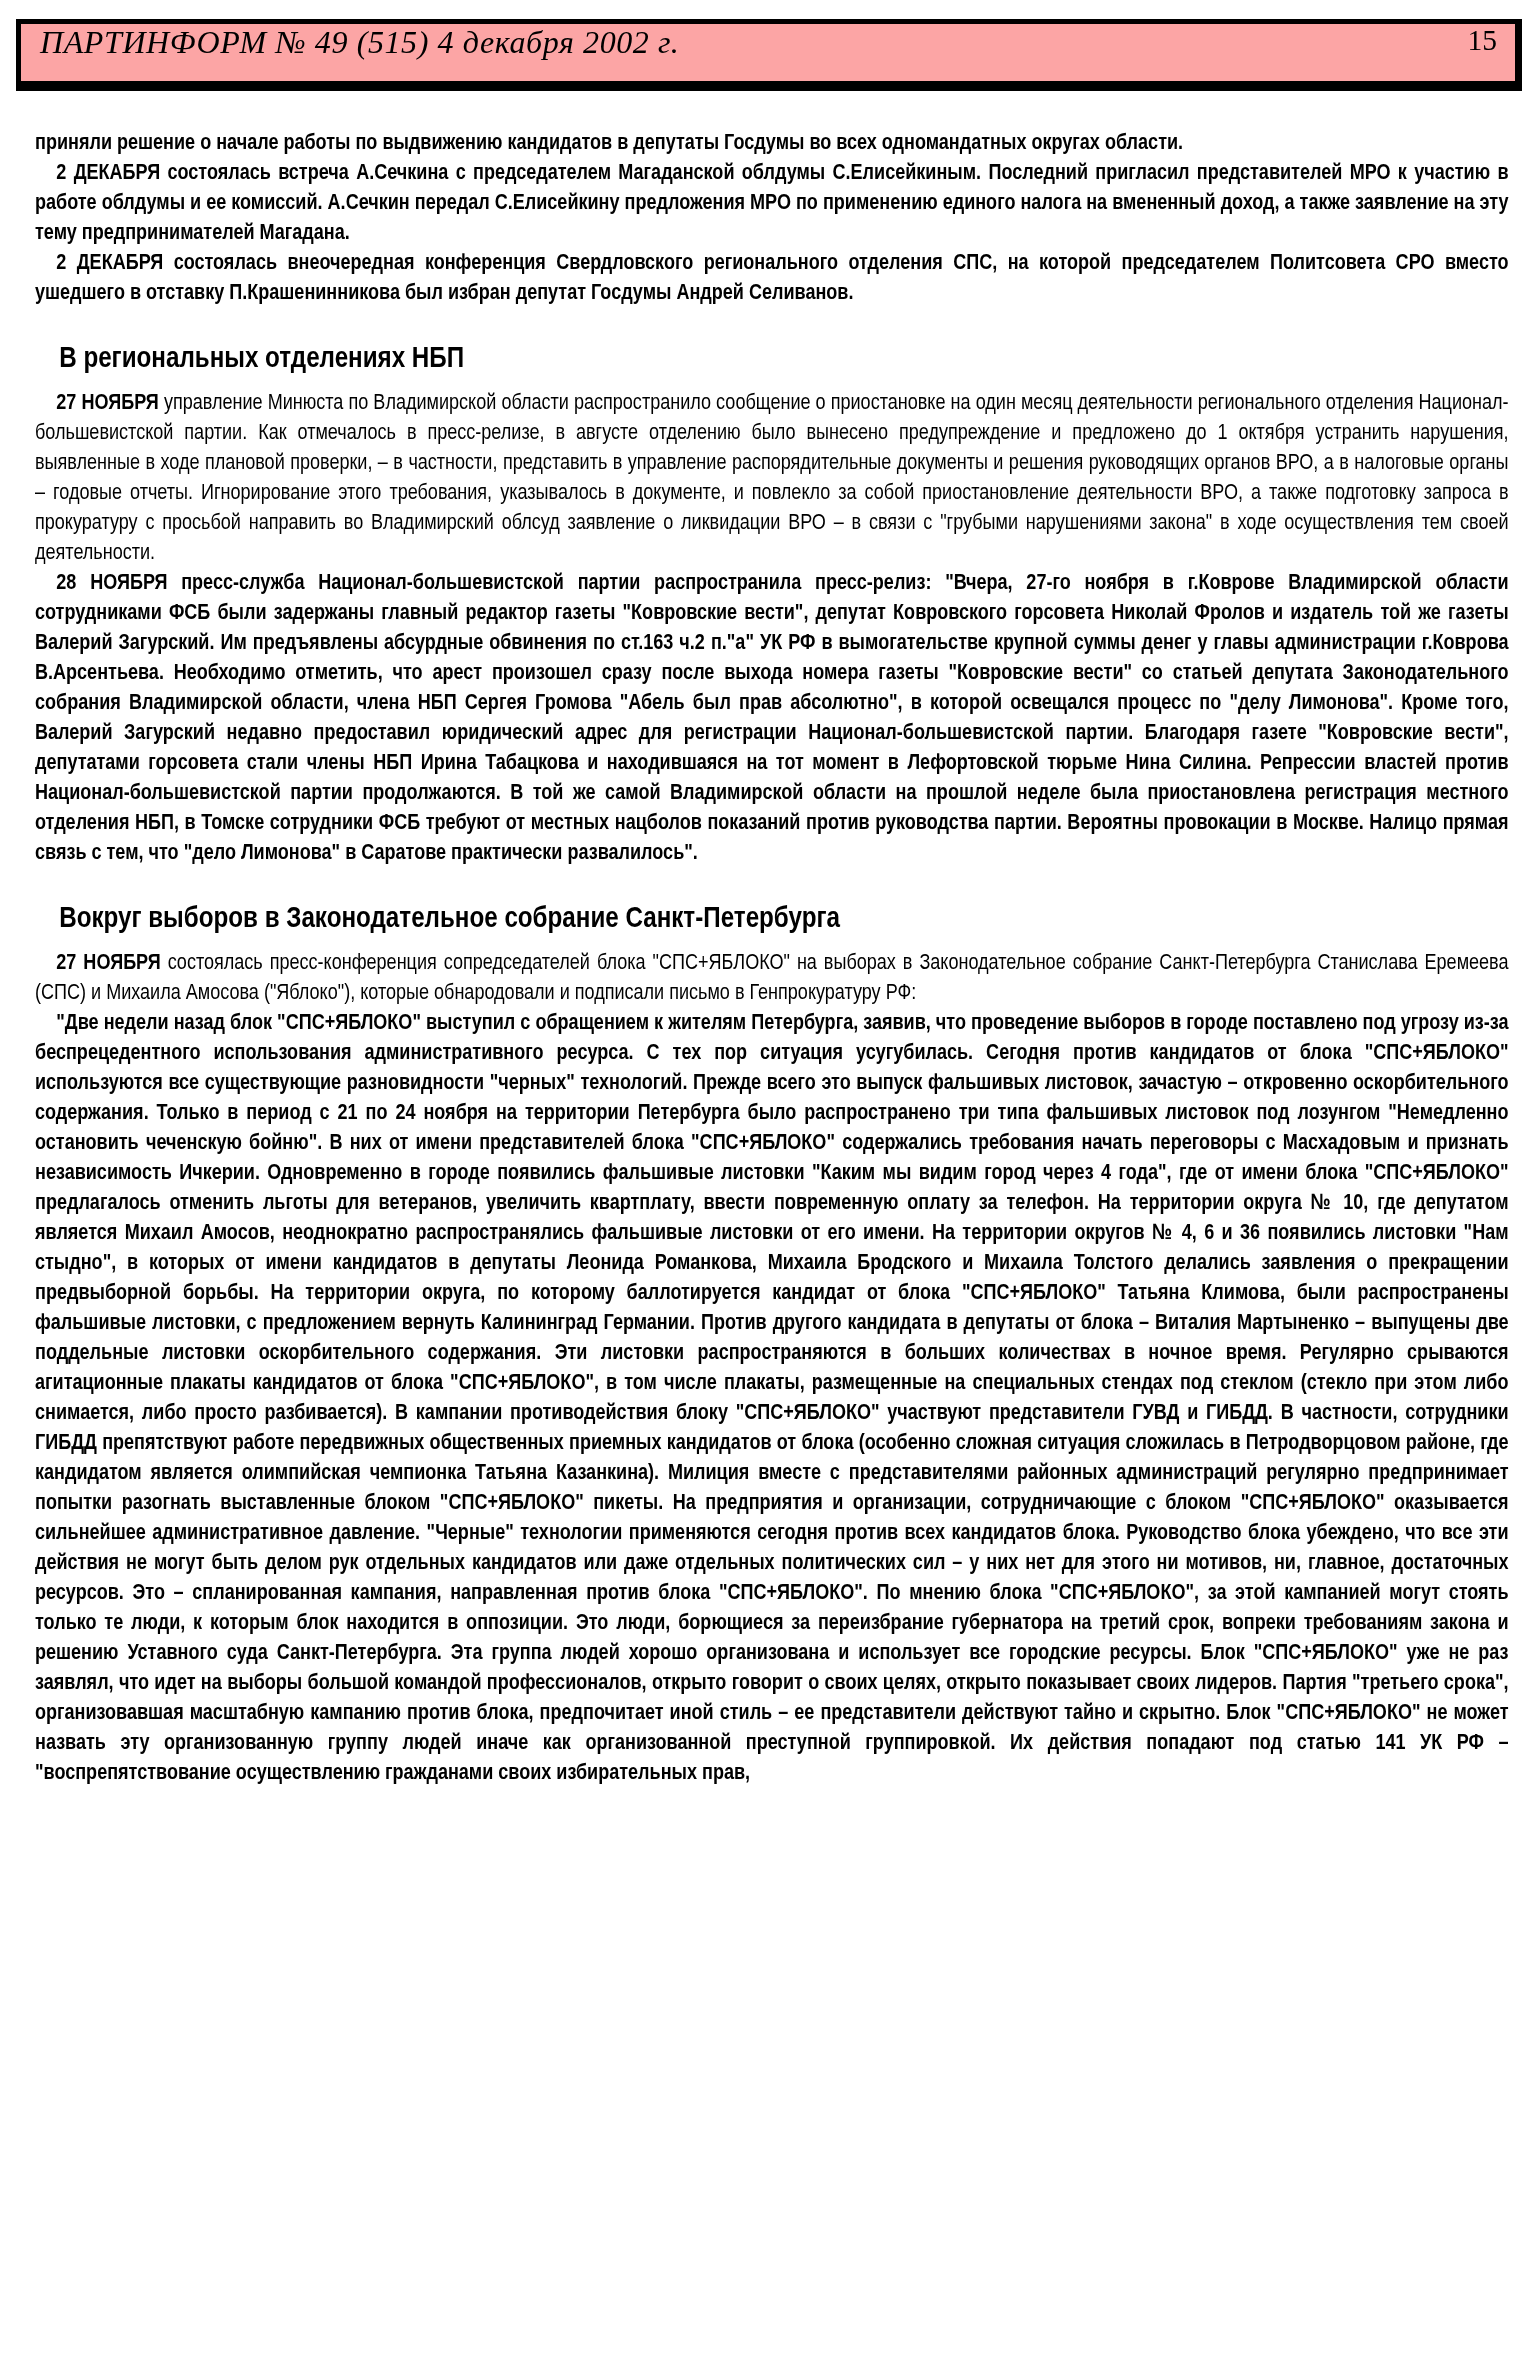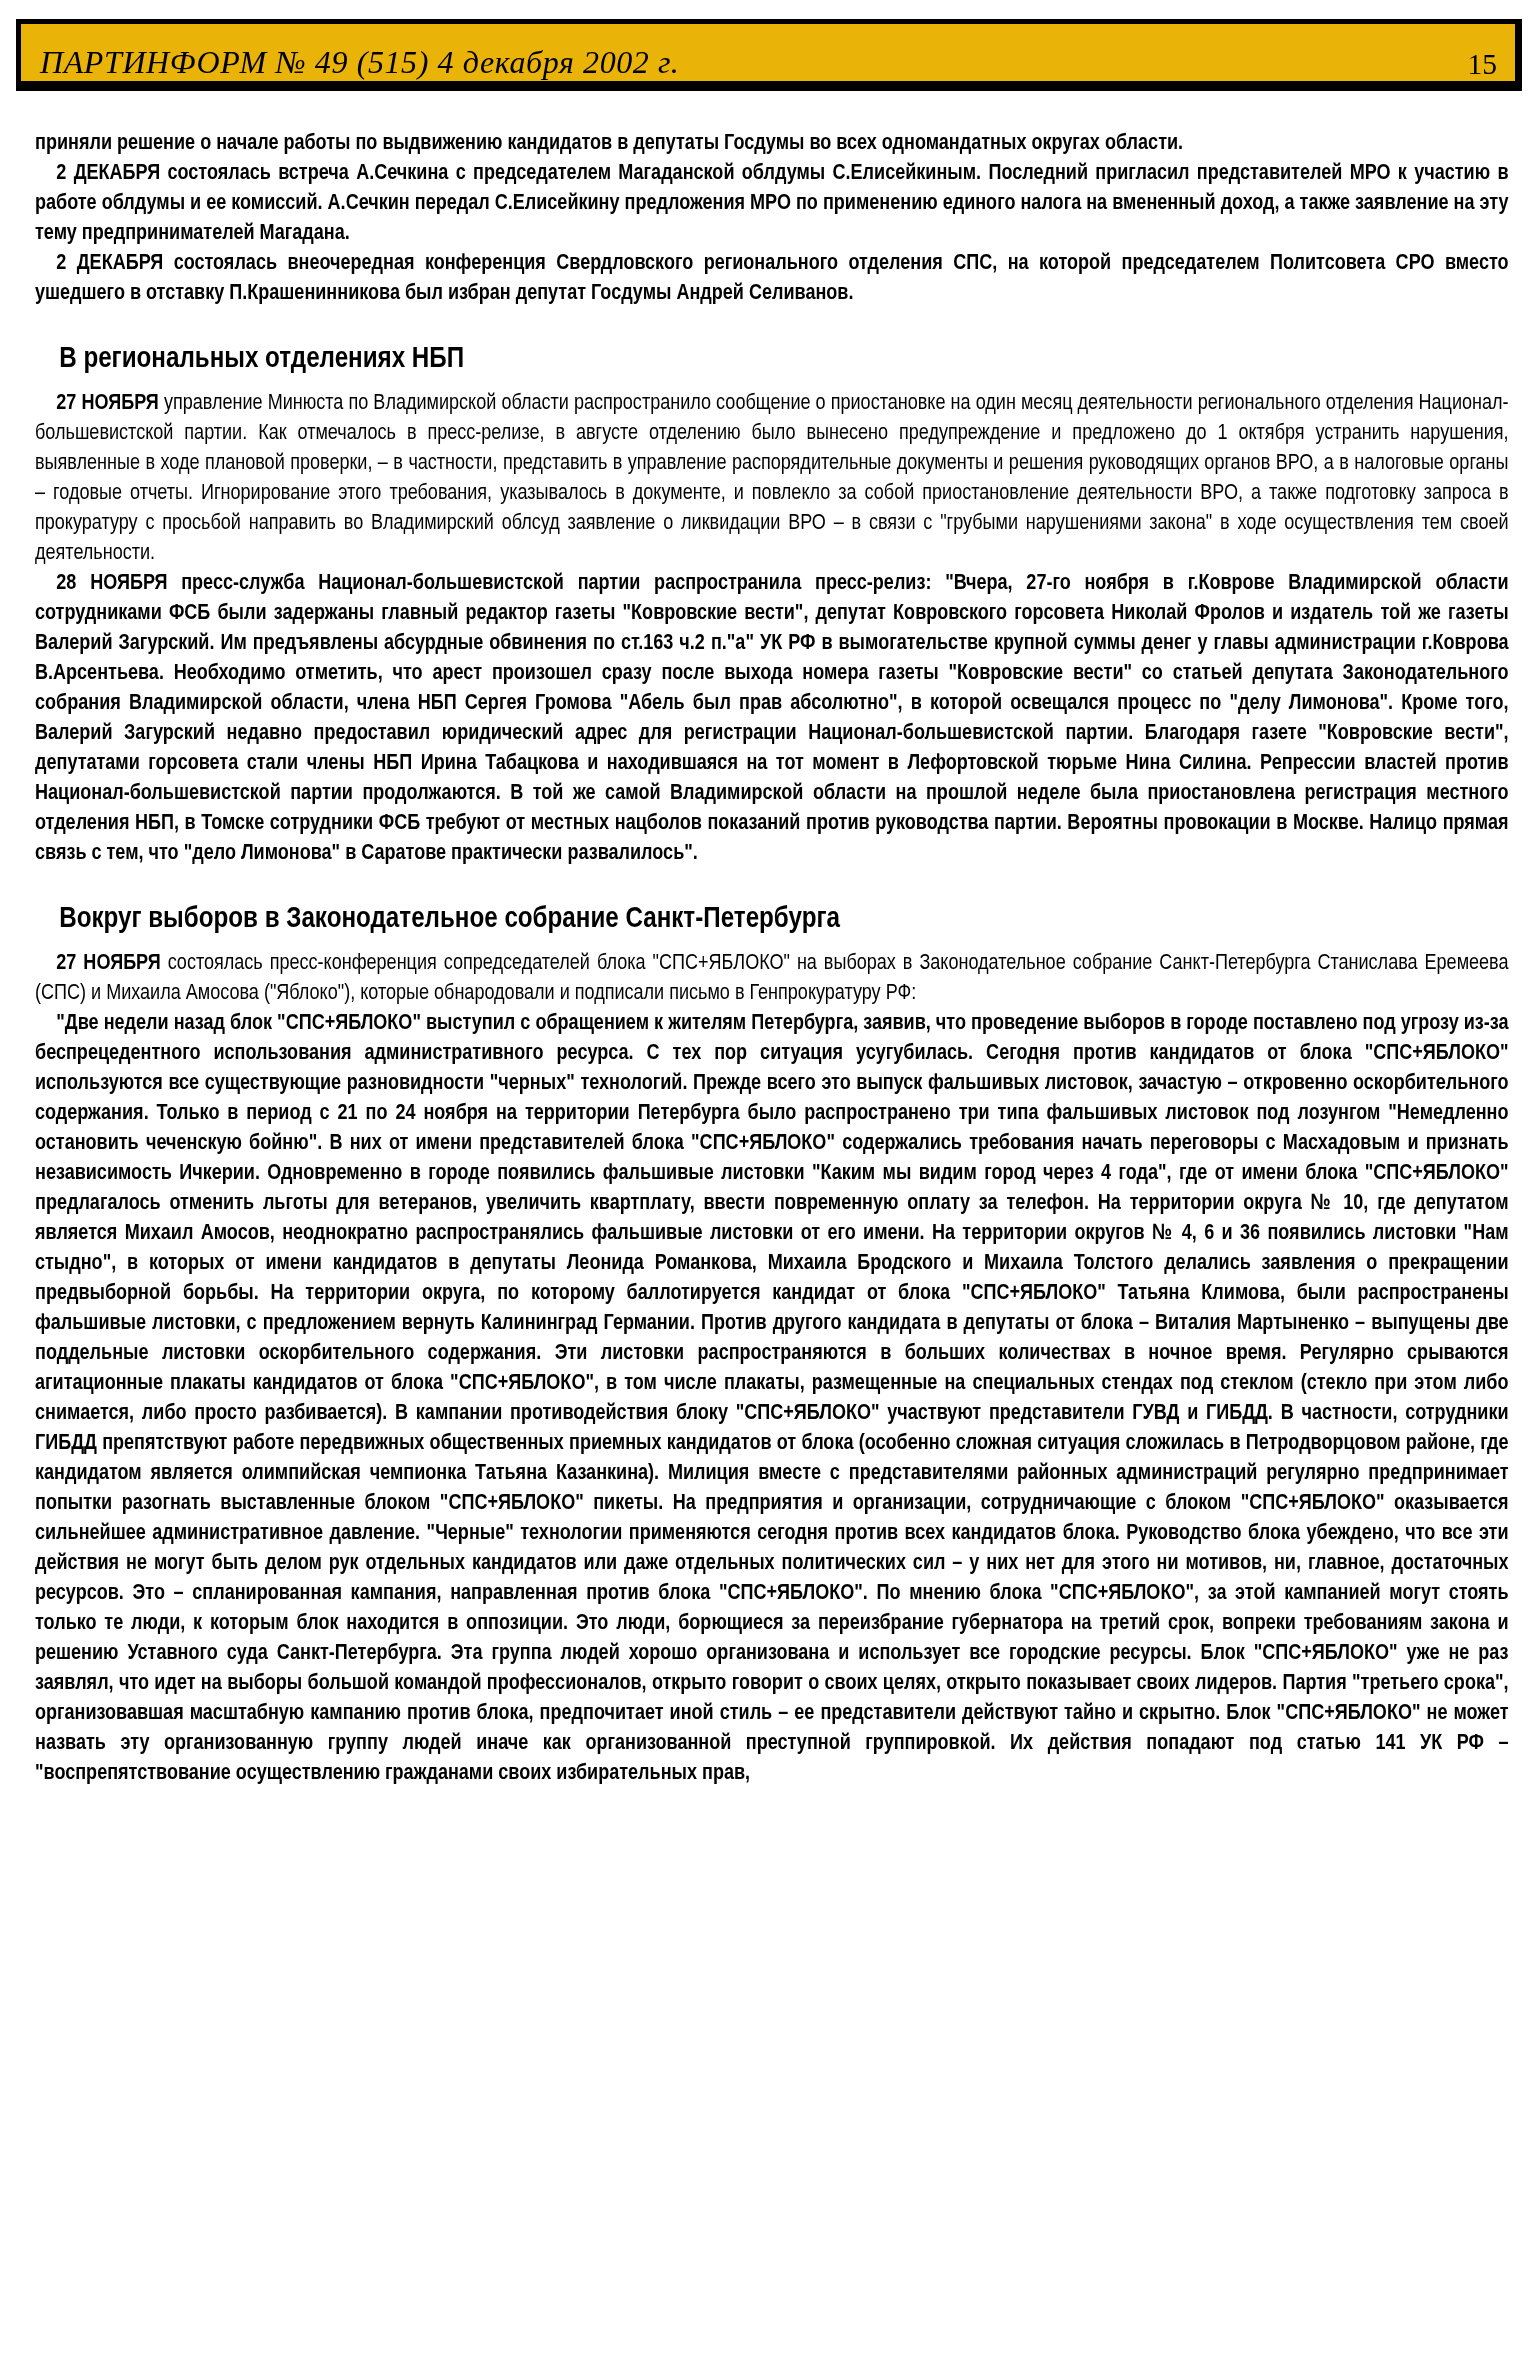--- a/index.html
+++ b/index.html
@@ -19,23 +19,23 @@
   .header-box {
     position: absolute;
     left: 16px;
     top: 19px;
     width: 1506px;
     height: 72px;
     box-sizing: border-box;
     border: 5.8px solid #000;
     border-bottom-width: 10.2px;
     border-right-width: 7.7px;
-    background: #eab308;
+    background: #fca5a5;
     display: flex;
-    align-items: flex-end;
+    align-items: flex-start;
     justify-content: space-between;
     padding: 0 18px 0 19px;
   }
   .header-title {
     font-family: "Liberation Serif", serif;
     font-style: italic;
     font-size: 32px;
     letter-spacing: 0.6px;
     white-space: nowrap;
   }

